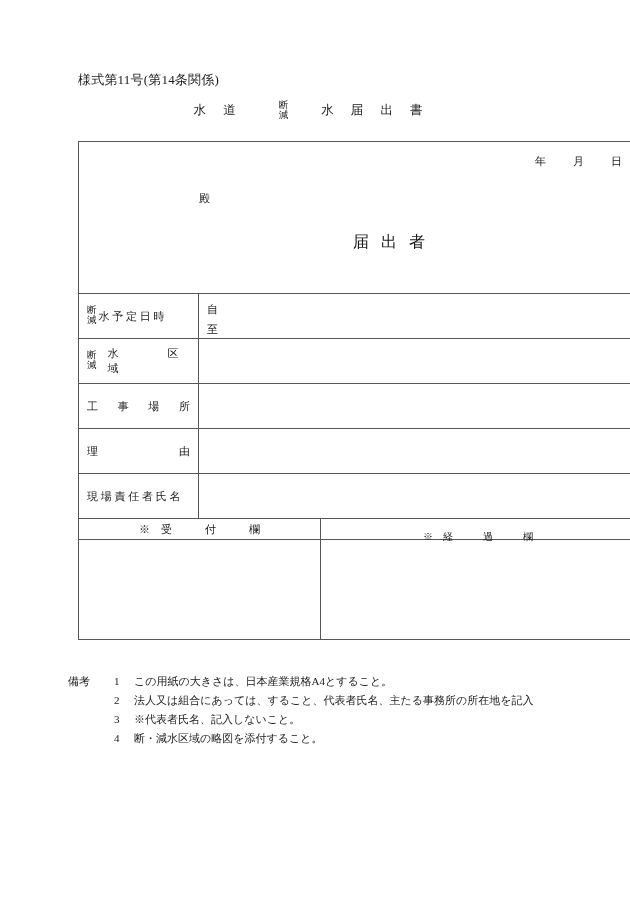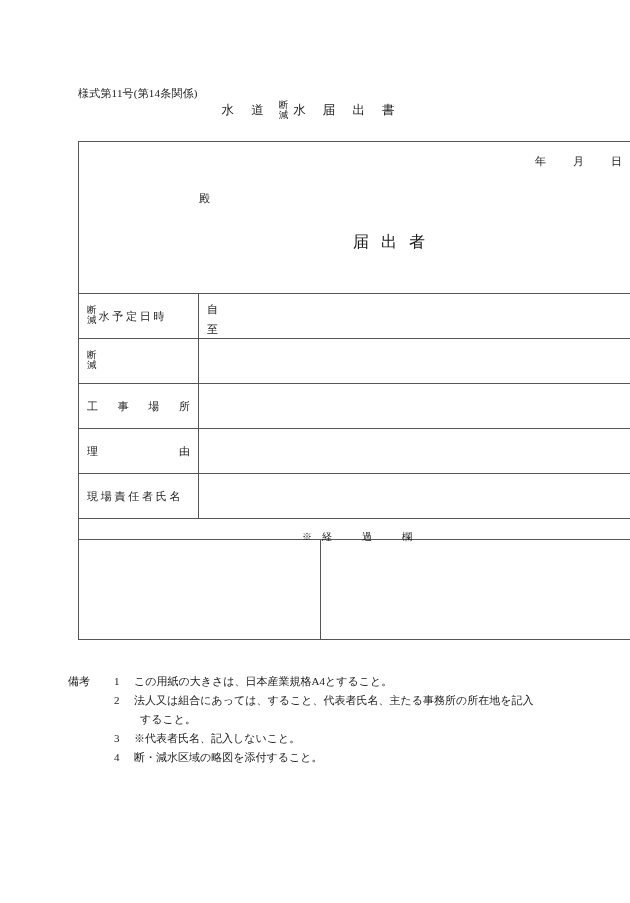--- a/index.html
+++ b/index.html
@@ -18,37 +18,38 @@
 
   .page {
     position: absolute;
     inset: 0;
   }
 
   
   .form-no {
     position: absolute;
     left: 78px;
-    top: 86px;
-    font-size: 11px;
+    top: 71px;
+    font-size: 13px;
     letter-spacing: 0.2px;
     white-space: nowrap;
   }
 
   
   .doc-title {
     position: absolute;
     left: 0;
     right: 0;
     top: 100px;
     display: flex;
     justify-content: center;
     align-items: flex-end;
     font-size: 12.5px;
     white-space: nowrap;
+    gap: 28px;
   }
   .doc-title .seg {
     letter-spacing: 7px;
     padding-right: 7px;
   }
   .ruby-stack {
     display: inline-flex;
     flex-direction: column;
     align-items: center;
     justify-content: center;
@@ -268,20 +269,21 @@
         <div>至</div>
       </div>
     </div>
 
     <div class="row h45">
       <div class="r-label">
         <span class="pair-stack">
           <span>断</span>
           <span>減</span>
         </span>
+        <span class="wide-sp">水　　区　　域</span>
       </div>
       <div class="r-value"></div>
     </div>
 
     <div class="row h45">
       <div class="r-label">
         <span class="lbl-spread">
           <span>工</span>
           <span>事</span>
           <span>場</span>
@@ -302,20 +304,21 @@
     </div>
 
     <div class="row h45">
       <div class="r-label">
         <span>現 場 責 任 者 氏 名</span>
       </div>
       <div class="r-value"></div>
     </div>
 
     <div class="row two-col-head">
+      <div class="col-left">※　受　　　付　　　欄</div>
       <div class="col-right">※　経　　　過　　　欄</div>
     </div>
 
     <div class="row two-col-body">
       <div class="col-left-body"></div>
       <div class="col-right-body"></div>
     </div>
 
   </div>
 
@@ -326,21 +329,20 @@
 
         <div class="note-item">
           <span class="note-num">1</span>
           <span class="note-txt">この用紙の大きさは、日本産業規格A4とすること。</span>
         </div>
 
         <div class="note-item">
           <span class="note-num">2</span>
           <span class="note-txt">法人又は組合にあっては、すること、代表者氏名、主たる事務所の所在地を記入</span>
         </div>
-        <div class="note-cont">すること。</div>
 
         <div class="note-item">
           <span class="note-num">3</span>
           <span class="note-txt">※代表者氏名、記入しないこと。</span>
         </div>
 
         <div class="note-item">
           <span class="note-num">4</span>
           <span class="note-txt">断・減水区域の略図を添付すること。</span>
         </div>

